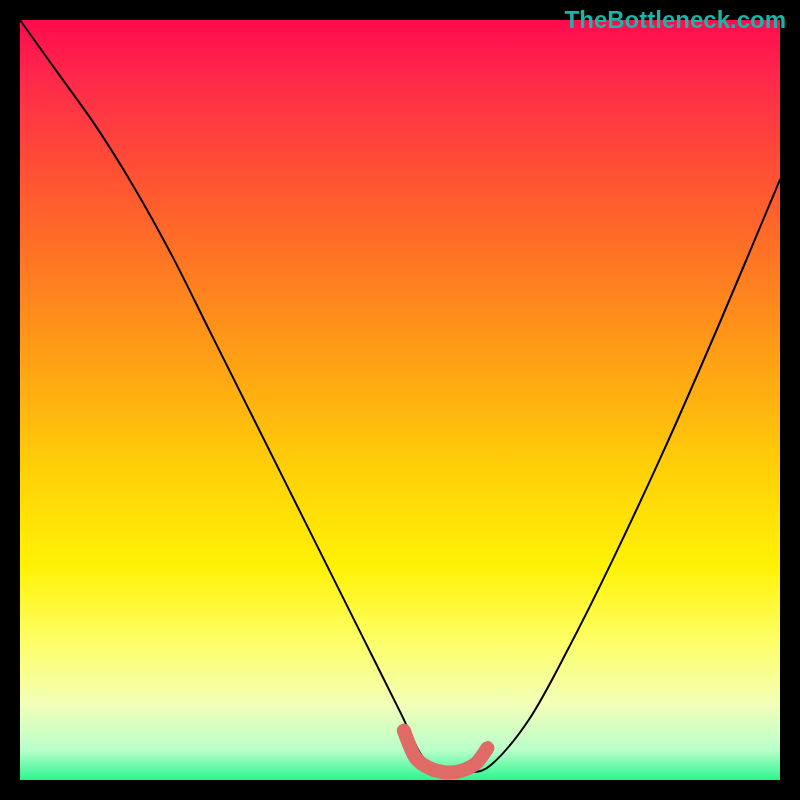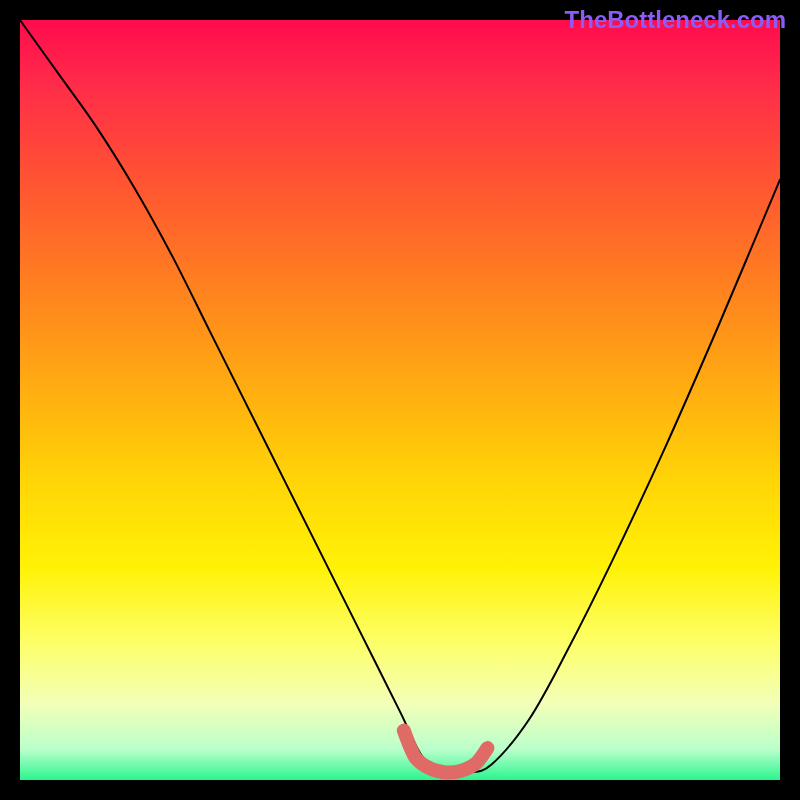--- a/index.html
+++ b/index.html
@@ -12,21 +12,21 @@
     height: 800px;
     background: #000;
     position: relative;
     overflow: hidden;
     font-family: Arial, Helvetica, sans-serif;
   }
   .watermark {
     position: absolute;
     top: 6px;
     right: 14px;
-    color: #8b5cf6;
+    color: #14b8a6;
     font-size: 24px;
     font-weight: bold;
     z-index: 10;
     text-align: right;
   }
   .plot-area {
     position: absolute;
     left: 20px;
     top: 20px;
     width: 760px;

